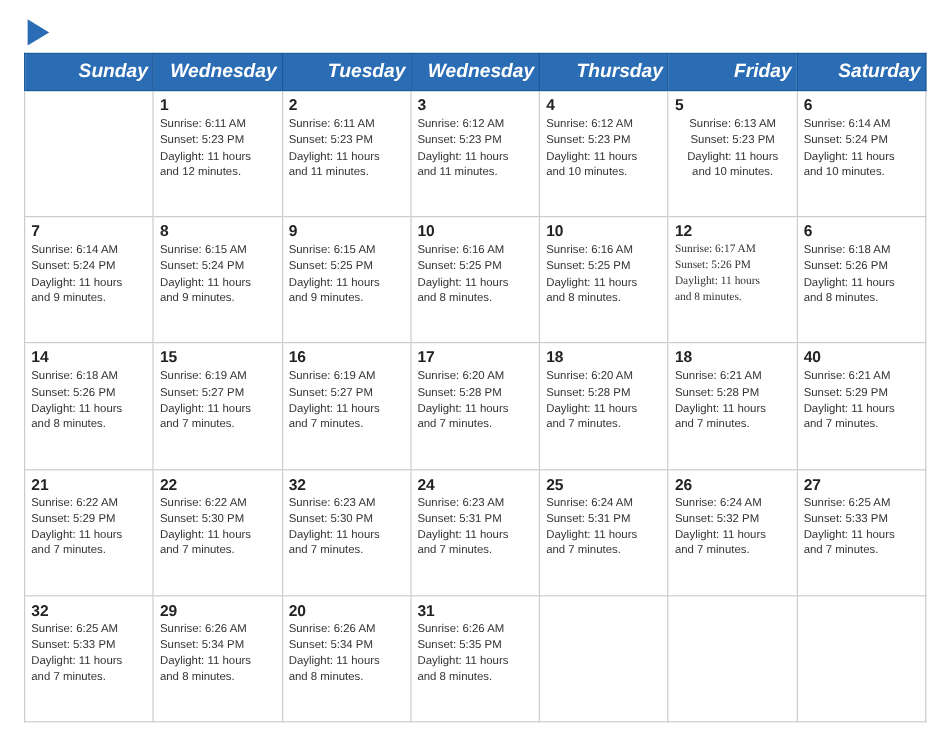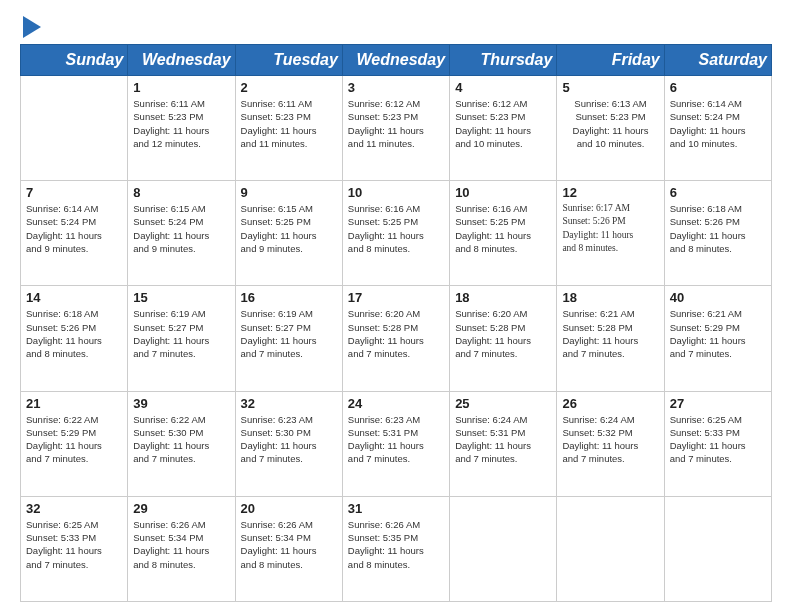--- a/index.html
+++ b/index.html
@@ -280,21 +280,21 @@
         </tr>
         <tr>
           <td>
             <span class="day-number">21</span>
             <div class="cell-info" style="white-space: pre-line;">Sunrise: 6:22 AM
 Sunset: 5:29 PM
 Daylight: 11 hours
 and 7 minutes.</div>
           </td>
           <td>
-            <span class="day-number">39</span>
+            <span class="day-number">22</span>
             <div class="cell-info" style="white-space: pre-line;">Sunrise: 6:22 AM
 Sunset: 5:30 PM
 Daylight: 11 hours
 and 7 minutes.</div>
           </td>
           <td>
             <span class="day-number">32</span>
             <div class="cell-info" style="white-space: pre-line;">Sunrise: 6:23 AM
 Sunset: 5:30 PM
 Daylight: 11 hours

